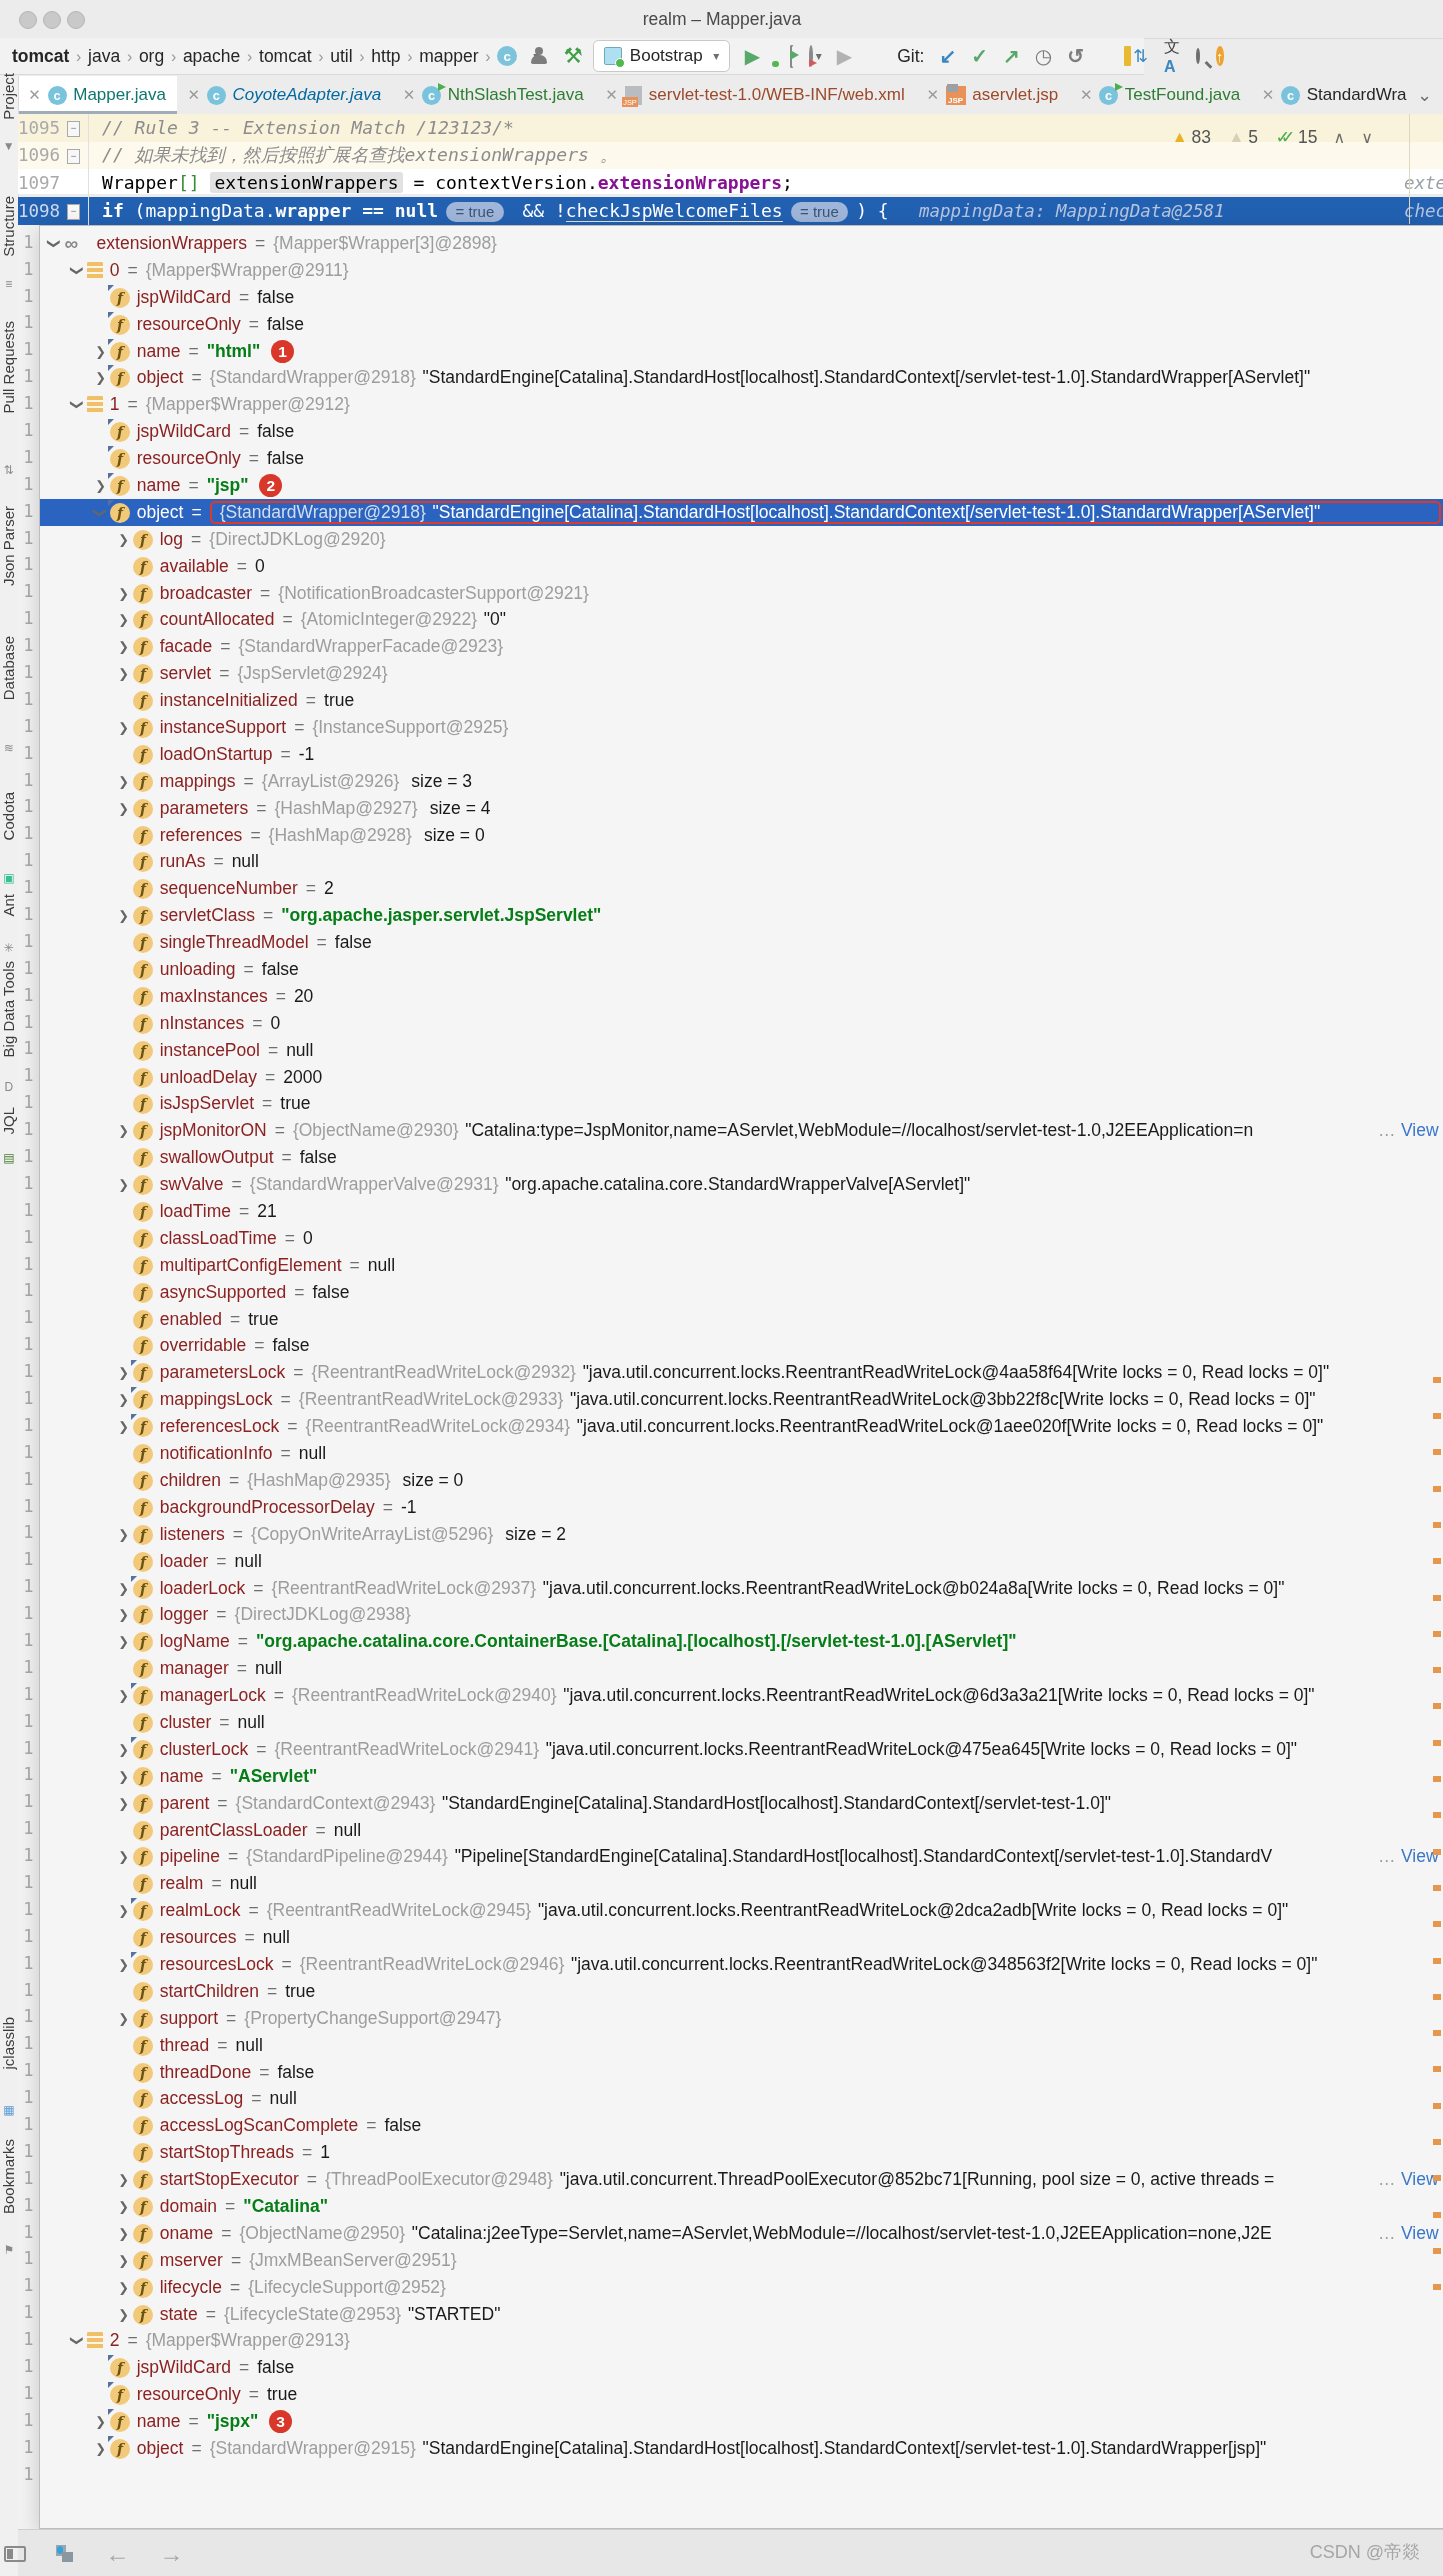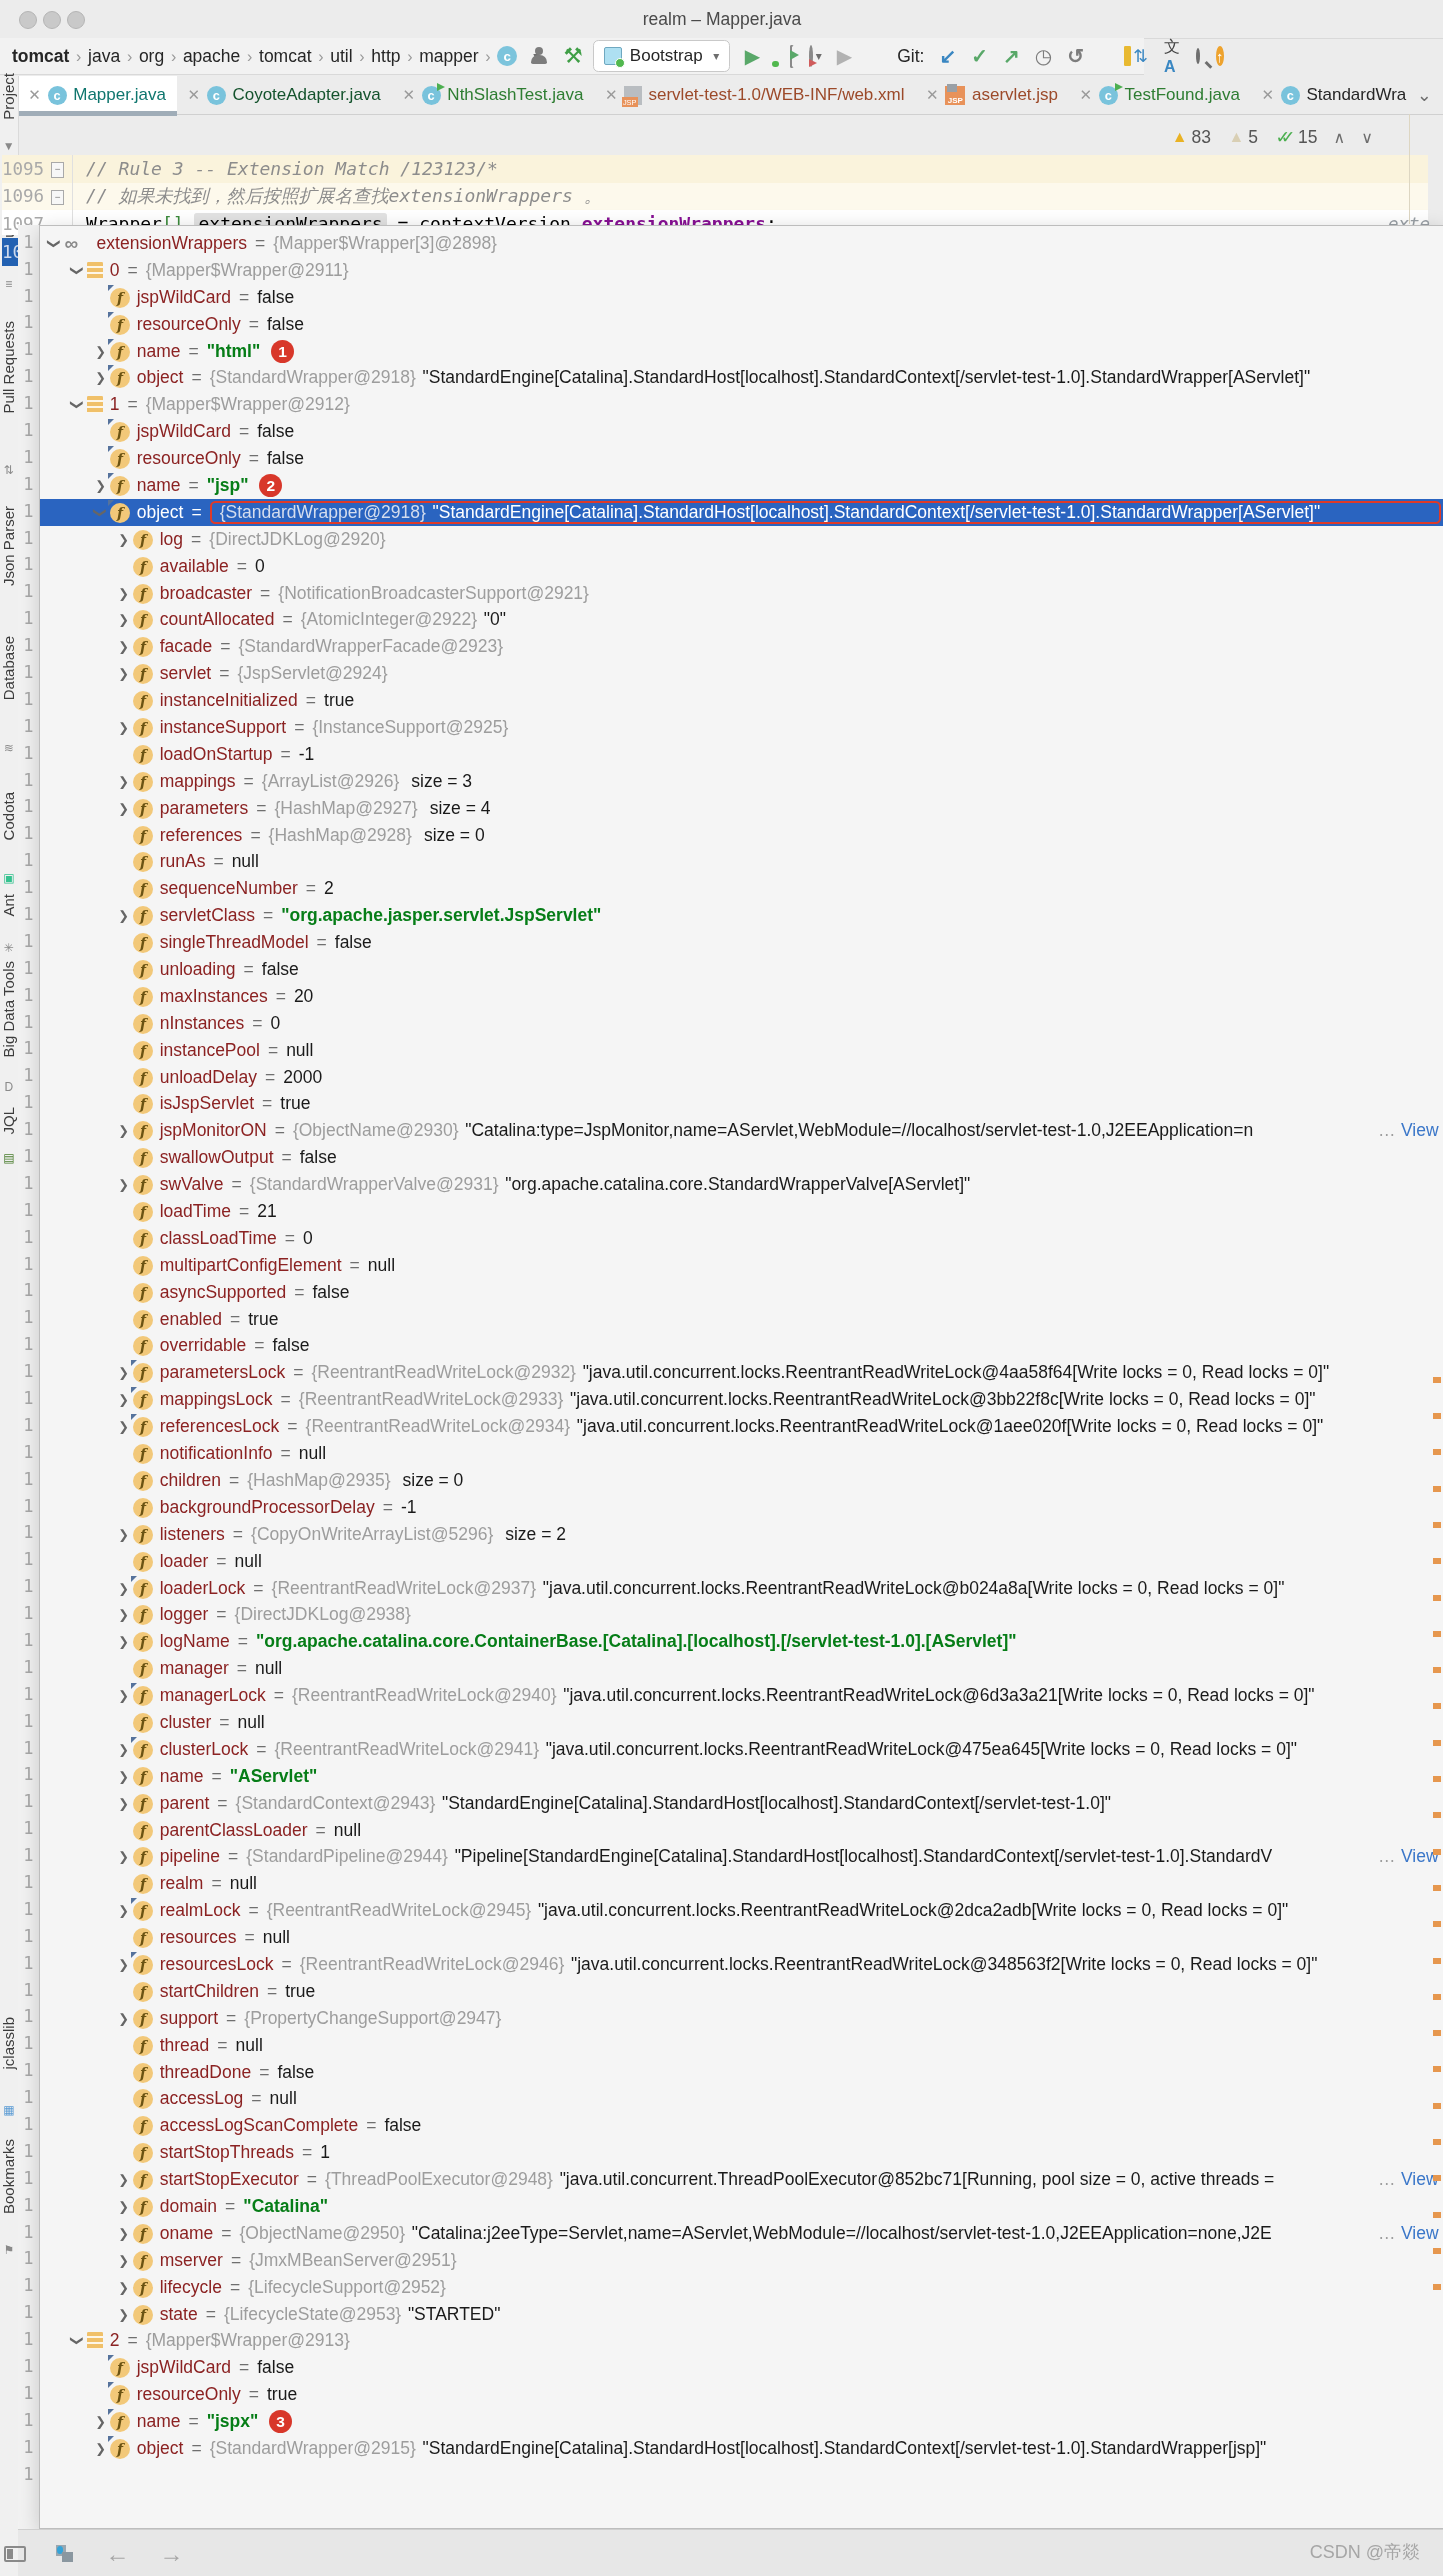--- a/index.html
+++ b/index.html
@@ -58,21 +58,21 @@
   .ticon-jsp::before{content:"";position:absolute;top:-2px;left:1.3px;width:10.8px;height:8px;background:#9aa0a6;}
   .tlabel{font-size:17px;white-space:nowrap;}
   .tabtail{margin-left:auto;display:flex;align-items:center;padding-right:9.4px;}
   .tabtail .chevd{color:#6e6e6e;font-size:17.5px;margin-right:17.5px;}
   .tabtail .kebab{color:#6e6e6e;font-size:20px;letter-spacing:0;}
   
   #stripe{position:absolute;left:0;top:76px;width:17.5px;height:2500px;background:#f0f0f0;border-right:0.7px solid #dadada;}
   .stripe-item{position:absolute;left:0;width:17.5px;writing-mode:vertical-rl;transform:rotate(180deg);font-size:15px;color:#3c3c3c;text-align:center;white-space:nowrap;}
   .stripe-ic{position:absolute;left:1.3px;width:15px;height:15px;font-size:12px;color:#8a8a8a;text-align:center;line-height:15px;}
   
-  #editor{position:absolute;left:2px;top:114px;width:1426px;height:80px;background:#fff;font-family:"DejaVu Sans Mono",monospace;margin-top:41px;}
+  #editor{position:absolute;left:18px;top:114px;width:1426px;height:80px;background:#fff;font-family:"DejaVu Sans Mono",monospace;}
   .eline{position:absolute;left:0;width:1426px;height:27.6px;display:flex;align-items:center;}
   .gnum{width:40px;text-align:right;color:#a9a9a9;font-size:17.5px;flex:none;}
   .gfold{width:30px;flex:none;position:relative;}
   .gfold .fm{position:absolute;left:9.4px;top:-6.7px;width:10.8px;height:13.4px;border:1.3px solid #a9a9a9;background:#f7f7f7;color:#8a8a8a;font-size:9.4px;line-height:12px;text-align:center;}
   .gsep{width:0.7px;align-self:stretch;background:#e0e0e0;flex:none;margin-right:13.4px;}
   .code{font-size:18px;white-space:pre;}
   .cmt{color:#8c8c8c;font-style:italic;}
   .cream{background:#faf3dc;}
   .cream2{background:#fdf9ec;}
   .curline{background:#2261b2;}
@@ -184,21 +184,21 @@
 
 <div id="tabbar">
     <div class="tab active">
       <span class="tclose">✕</span>
       <span class="ticon-class">c</span>
       <span class="tlabel" style="color: #0f766e;">Mapper.java</span>
     </div>
     <div class="tab">
       <span class="tclose">✕</span>
       <span class="ticon-class">c</span>
-      <span class="tlabel" style="color: #14532d;">CoyoteAdapter.java</span>
+      <span class="tlabel" style="color: #0369a1; font-style: italic;">CoyoteAdapter.java</span>
     </div>
     <div class="tab">
       <span class="tclose">✕</span>
       <span class="ticon-class ticon-test">c</span>
       <span class="tlabel" style="color: rgb(46, 125, 50);">NthSlashTest.java</span>
     </div>
     <div class="tab">
       <span class="tclose">✕</span>
       <span class="ticon-web"></span>
       <span class="tlabel" style="color: rgb(156, 74, 42);">servlet-test-1.0/WEB-INF/web.xml</span>

